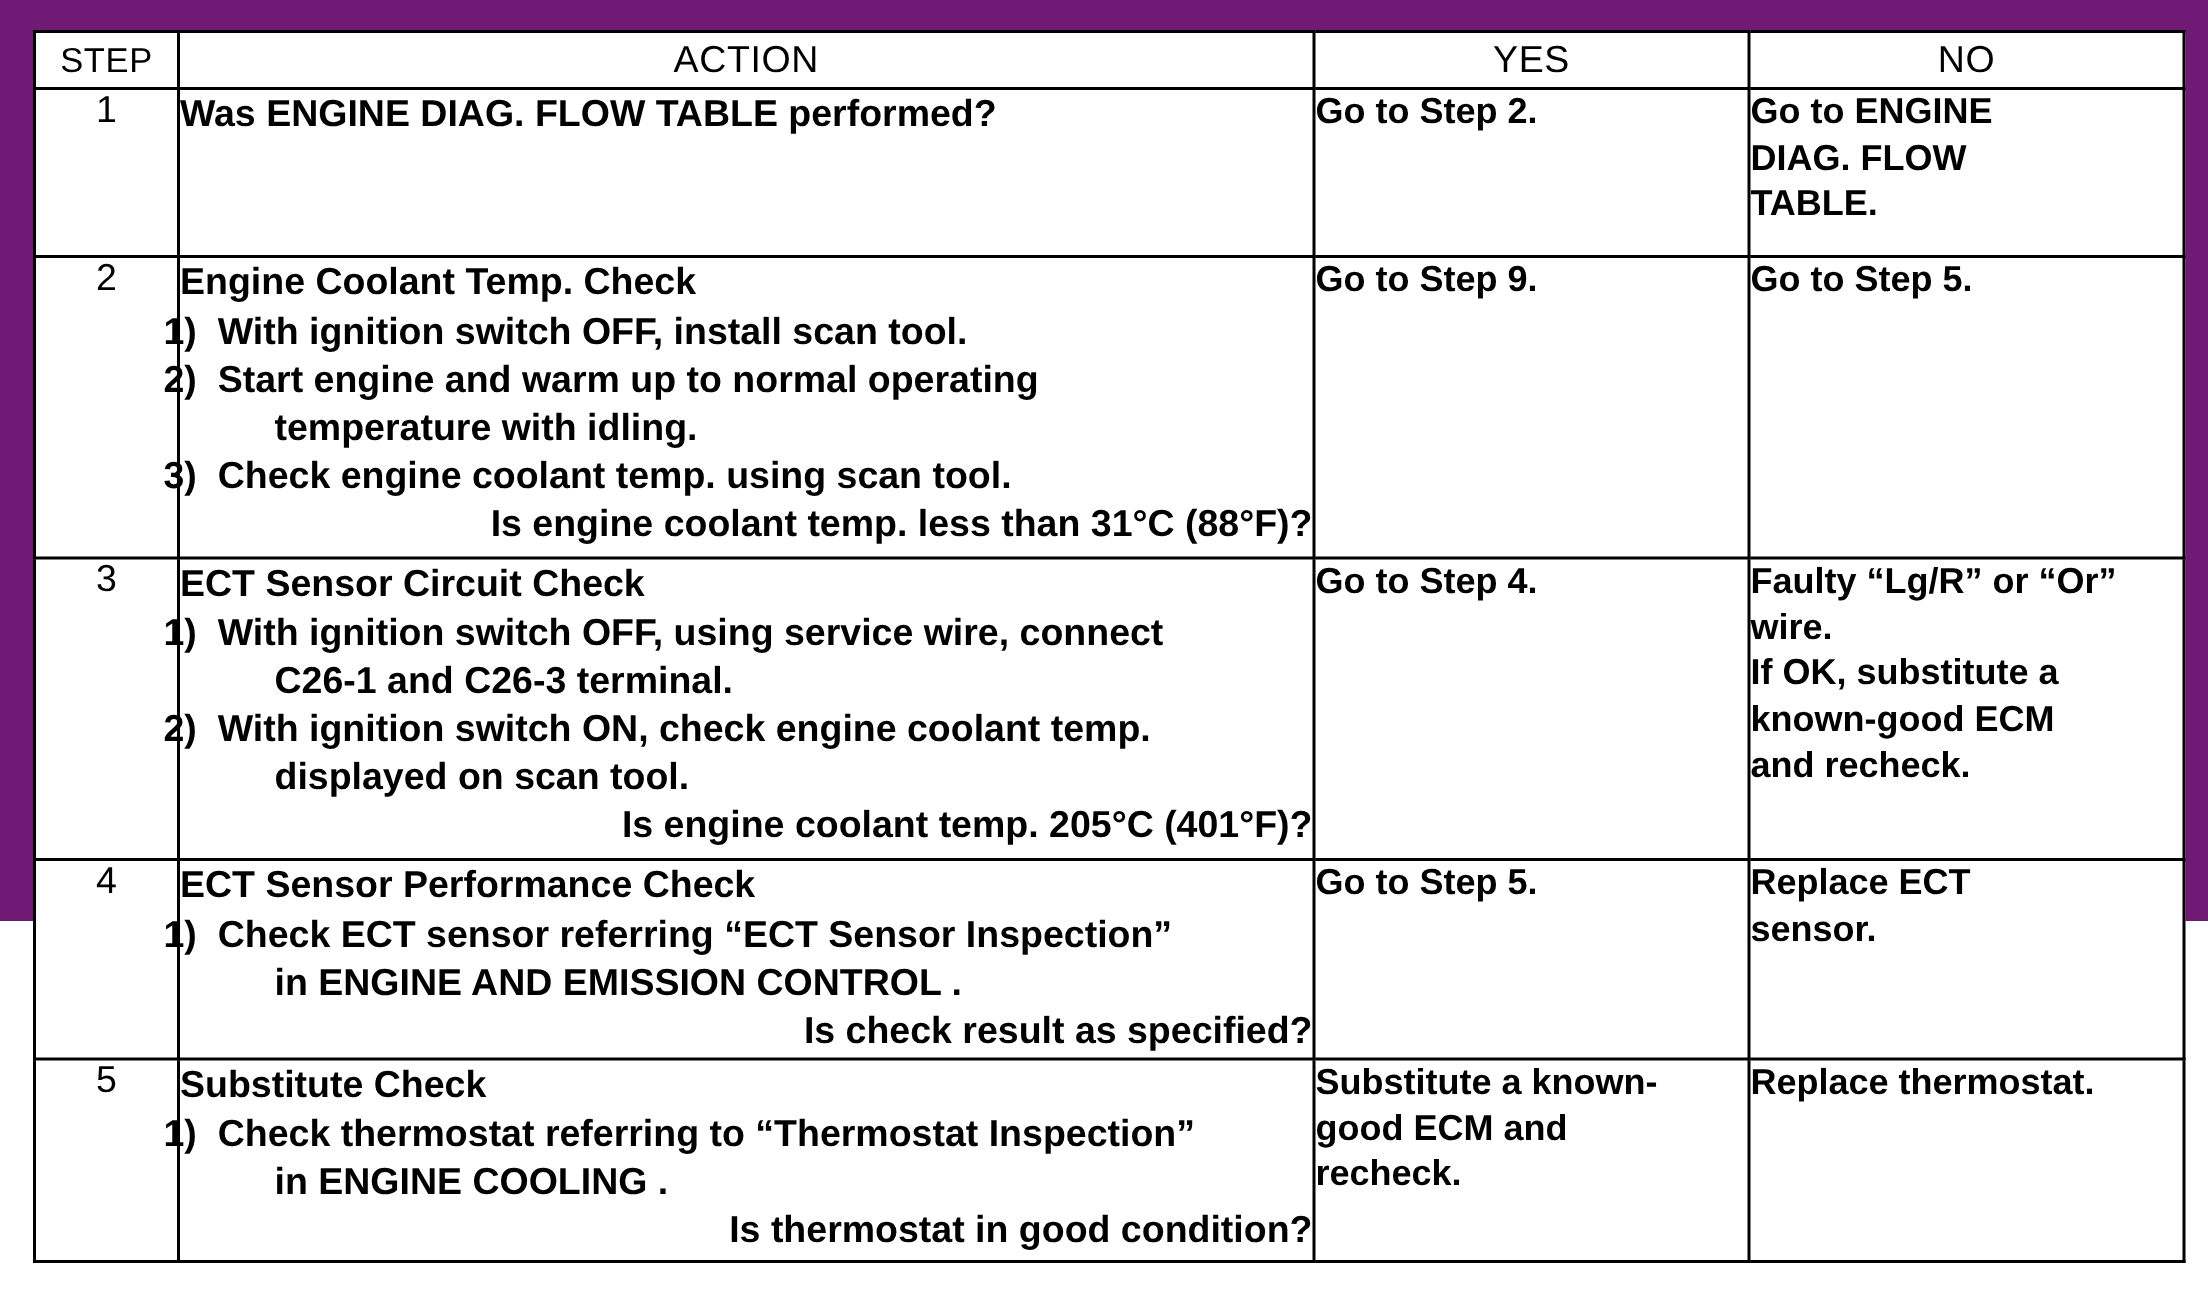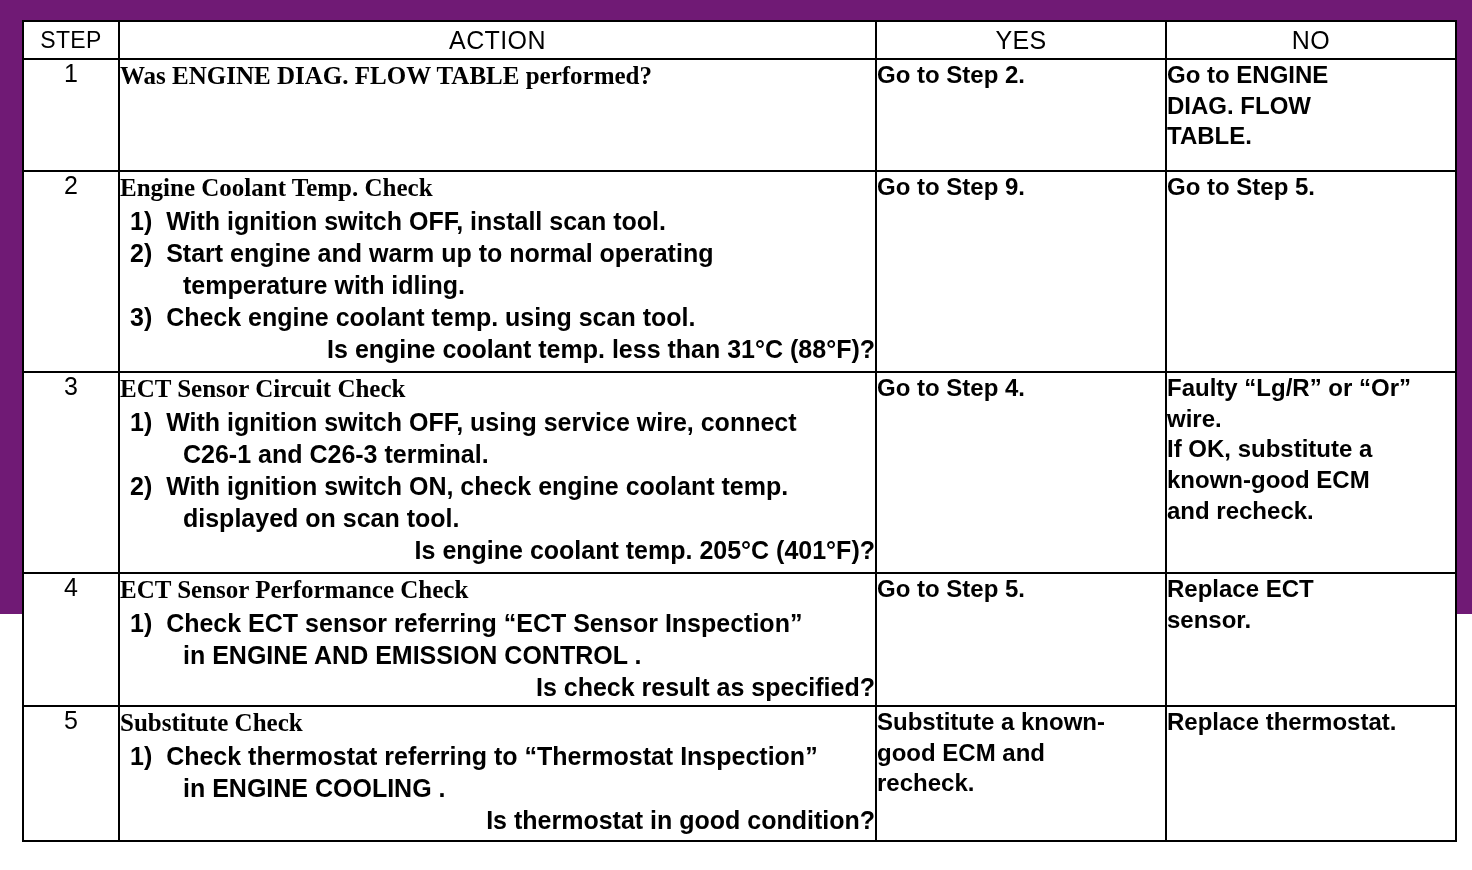--- a/index.html
+++ b/index.html
@@ -81,25 +81,24 @@
     font-weight: 700;
     line-height: 1.28;
   }
   .ans-cell .ans-line { display: block; white-space: nowrap; }
 
   
   .act-title {
     display: block;
     margin-bottom: 1px;
     white-space: nowrap;
-    font-family: Liberation Serif, serif;
   }
   .act-step {
     display: block;
-    padding-left: 44px;
+    padding-left: 23px;
     text-indent: -34px;
     white-space: nowrap;
   }
   .act-cont {
     display: block;
     padding-left: 63px;
     white-space: nowrap;
   }
   .act-q {
     display: block;

